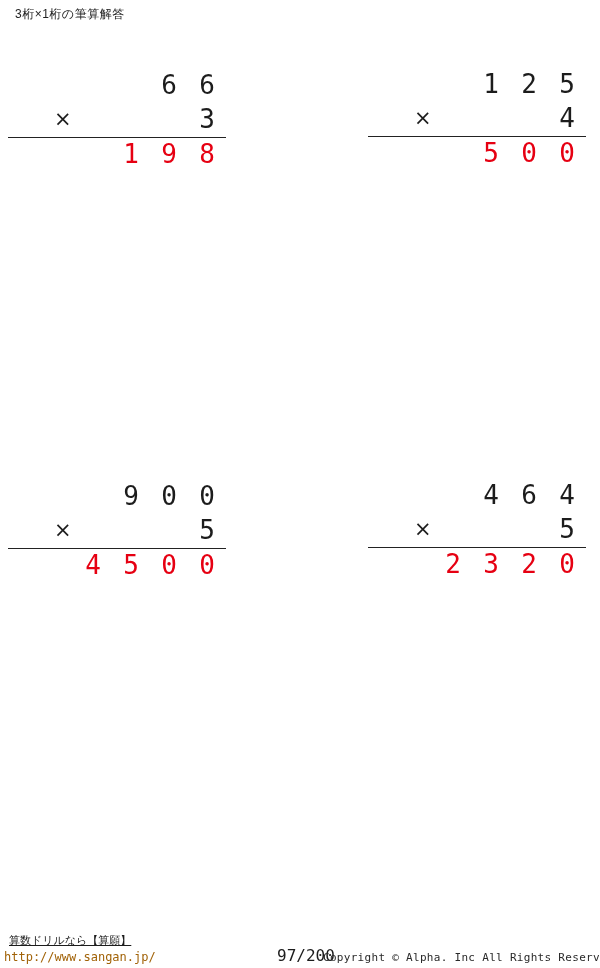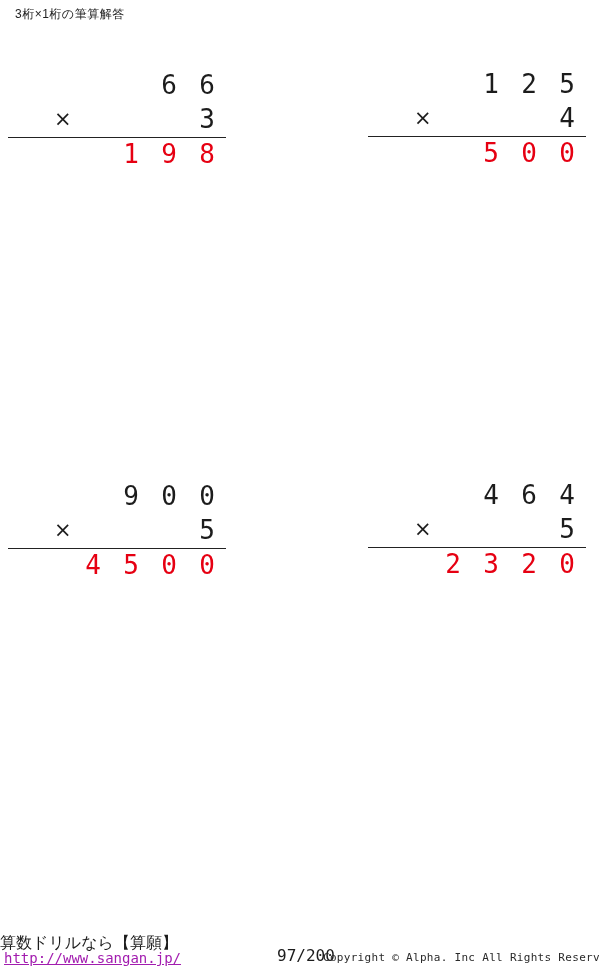--- a/index.html
+++ b/index.html
@@ -61,34 +61,34 @@
     margin-top: 1px;
   }
   .answer-row {
     height: 30px;
     margin-top: 1px;
   }
 
   
   .footer-site {
     position: absolute;
-    left: 0;
+    left: 9px;
     top: 933px;
-    font-size: 16px;
+    font-size: 11px;
     color: #1c1c1c;
+    text-decoration: underline;
     cursor: pointer;
   }
   .footer-url {
     position: absolute;
     left: 4px;
     top: 950px;
-    font-size: 14px;
+    font-size: 12px;
     font-family: "DejaVu Sans Mono", monospace;
-    color: #a21caf;
-    text-decoration: underline;
+    color: #a16207;
     cursor: pointer;
   }
   .page-number {
     position: absolute;
     left: 277px;
     top: 946px;
     font-size: 16px;
     font-family: "DejaVu Sans Mono", monospace;
     color: #1c1c1c;
   }

